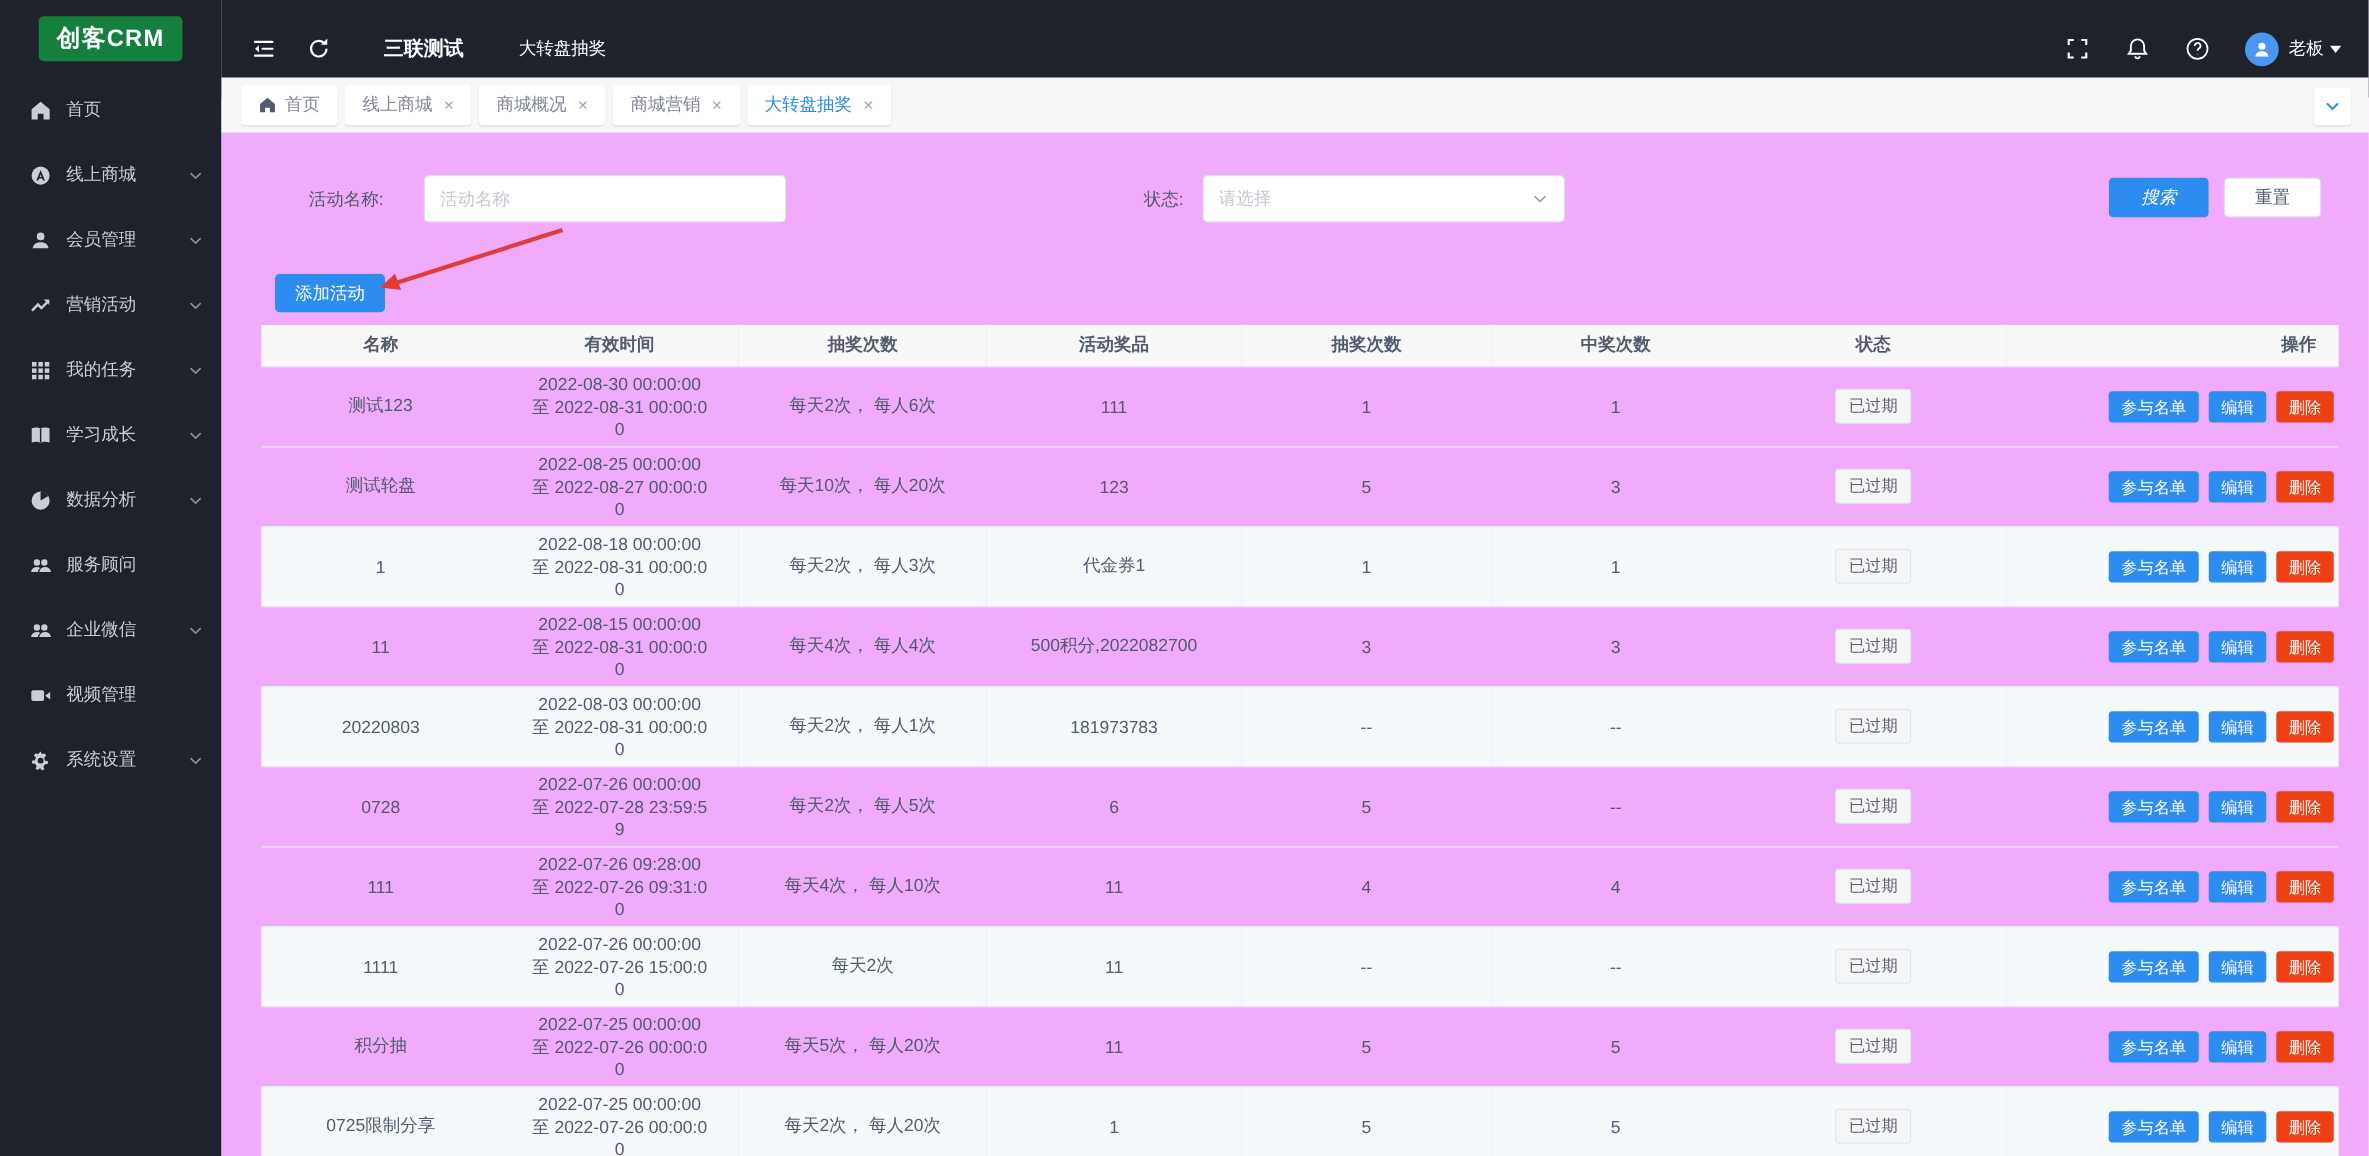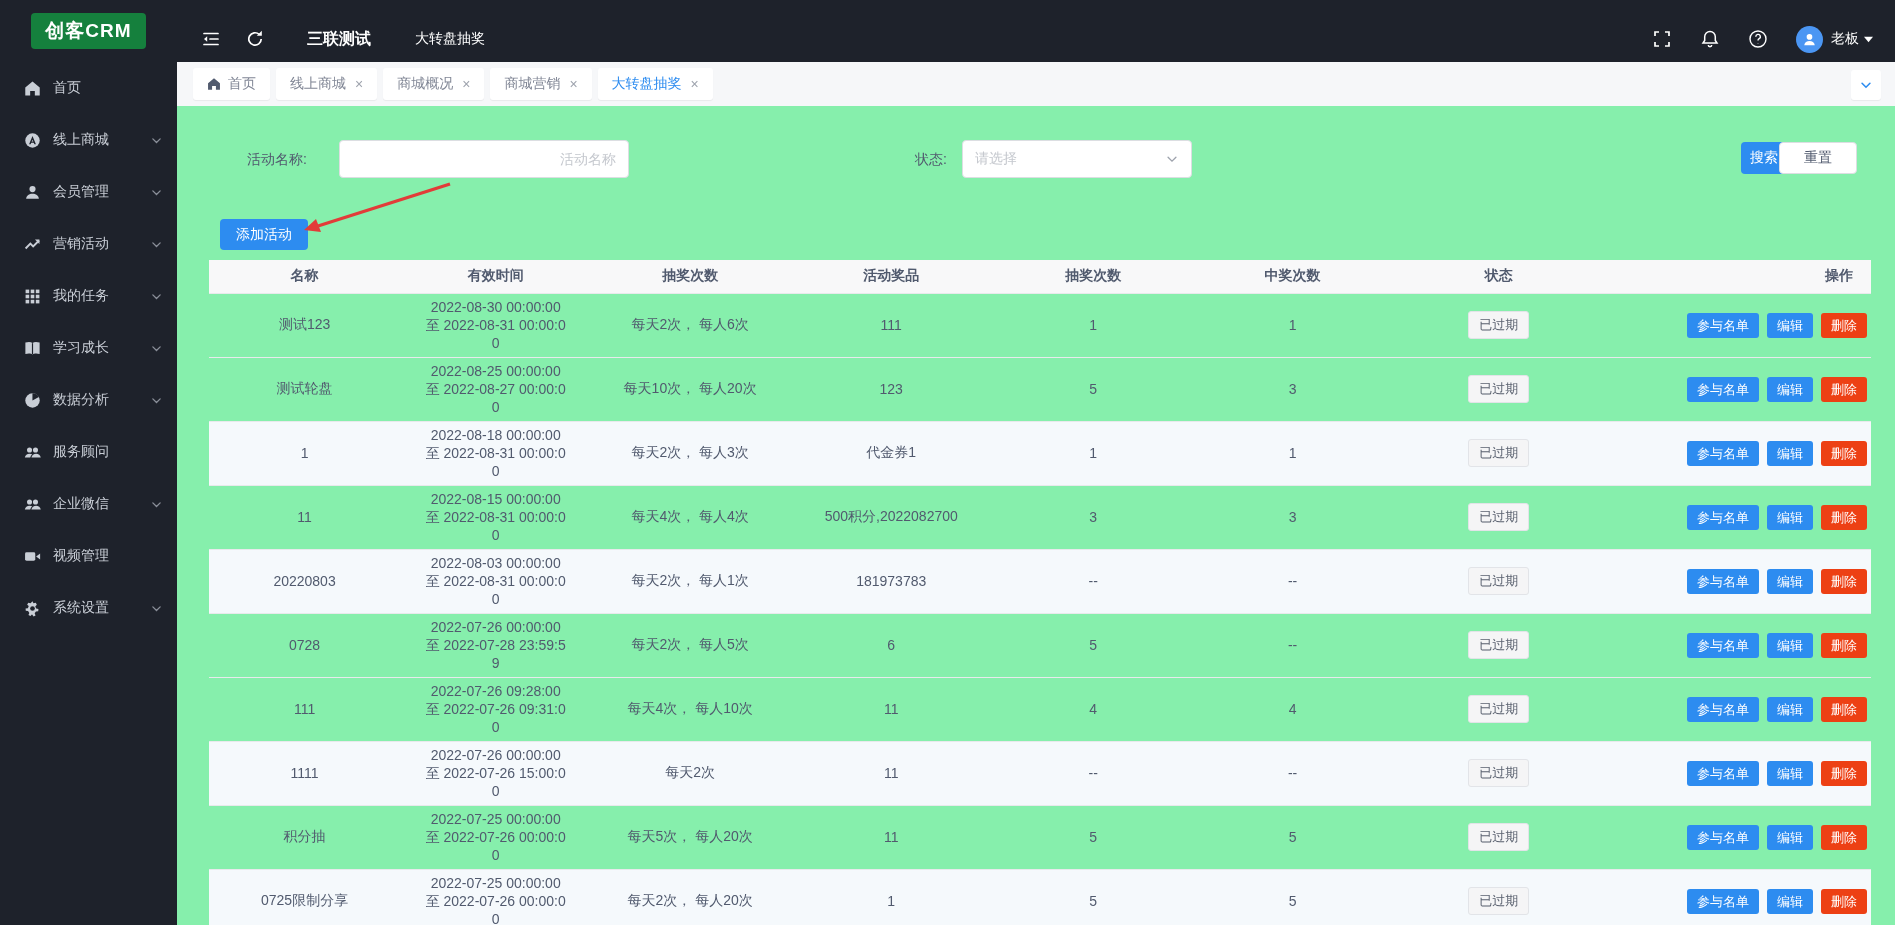--- a/index.html
+++ b/index.html
@@ -36,33 +36,33 @@
   .tabbar { position:absolute; left:177px; top:62px; right:0; height:44px; background:#f6f7f9; display:flex; align-items:center; padding:0 44px 0 16px; }
   .tab { height:32px; background:#fff; border-radius:3px; display:flex; align-items:center; padding:0 14px; margin-right:6px; font-size:14px; color:#808695; cursor:pointer; box-shadow:0 1px 1px rgba(0,0,0,.06); }
   .tab.active { color:#2d8cf0; }
   .tab .t-home { width:14px; height:14px; margin-right:7px; color:#515a6e; }
   .tab .t-home svg { width:14px; height:14px; display:block; }
   .tab .t-close { margin-left:9px; font-size:14px; color:#9ea3ad; line-height:1; }
   .tab-dd { position:absolute; right:14px; top:8px; width:30px; height:30px; background:#fff; border-radius:3px; display:flex; align-items:center; justify-content:center; cursor:pointer; box-shadow:0 1px 1px rgba(0,0,0,.06); color:#2d8cf0; }
   .tab-dd svg { width:14px; height:14px; }
 
   
-  .content { position:absolute; left:177px; top:106px; right:0; bottom:0; background:#86efac; }
+  .content { position:absolute; left:177px; top:106px; right:0; bottom:0; background:#f0abfc; }
 
   .filter-label { position:absolute; font-size:14px; color:#515a6e; line-height:38px; top:34px; }
   .inp { position:absolute; top:34px; height:38px; border:1px solid #dcdee2; border-radius:4px; background:#fff; font-size:14px; padding:0 12px; color:#515a6e; font-family:inherit; }
   .inp::placeholder { color:#c5c8ce; }
   .sel { position:absolute; top:34px; height:38px; border:1px solid #dcdee2; border-radius:4px; background:#fff; display:flex; align-items:center; padding:0 12px; cursor:pointer; }
   .sel .sel-ph { color:#c5c8ce; flex:1; font-size:14px; }
   .sel .sel-ch { color:#9ea3ad; } .sel .sel-ch svg { width:14px; height:14px; display:block; }
 
   .btn { display:inline-flex; align-items:center; justify-content:center; border-radius:4px; font-size:14px; cursor:pointer; border:1px solid transparent; font-family:inherit; }
   .btn-primary { background:#2d8cf0; color:#fff; }
   .btn-plain { background:#fff; color:#515a6e; border-color:#dcdee2; }
-  .btn-search { position:absolute; top:36px; right:108px; width:46px; height:32px; }
+  .btn-search { position:absolute; top:36px; right:128px; width:80px; height:32px;font-style:italic; }
   .btn-reset { position:absolute; top:36px; right:38px; width:78px; height:32px; }
   .btn-add { position:absolute; left:43px; top:113px; width:88px; height:31px; }
 
   .annot { position:absolute; left:123px; top:70px; width:156px; height:62px; pointer-events:none; }
 
   
   .tbl-wrap { position:absolute; left:32px; right:24px; top:154px; }
   table { width:100%; border-collapse:collapse; table-layout:fixed; }
   thead th { background:#f8f8f9; height:33px; font-size:14px; font-weight:bold; color:#515a6e; text-align:center; border-bottom:1px solid #e8eaec; }
   thead th:last-child { text-align:right; padding-right:18px; }
@@ -317,24 +317,24 @@
   <div class="tab-dd">
     <svg viewBox="0 0 16 16" fill="none">
         <path d="M3.5 6l4.5 4.5L12.5 6" stroke="#2d8cf0" stroke-width="1.8" stroke-linecap="round"></path>
       </svg>
   </div>
 </div>
 
 <div class="content">
 
   <span class="filter-label" style="left:70px;">活动名称:</span>
-  <input class="inp" style="left: 162px; width: 290px; text-align: right;" placeholder="活动名称">
+  <input class="inp" style="left: 162px; width: 290px;" placeholder="活动名称">
 
   <span class="filter-label" style="left:738px;">状态:</span>
-  <div class="sel" style="left:785px;width:230px;">
+  <div class="sel" style="left:785px;width:290px;">
     <span class="sel-ph">请选择</span>
     <span class="sel-ch">
       <svg viewBox="0 0 16 16" fill="none">
           <path d="M3.5 6l4.5 4.5L12.5 6" stroke="#9ea3ad" stroke-width="1.5" stroke-linecap="round"></path>
         </svg>
     </span>
   </div>
 
   <button class="btn btn-primary btn-search">搜索</button>
   <button class="btn btn-plain btn-reset">重置</button>

